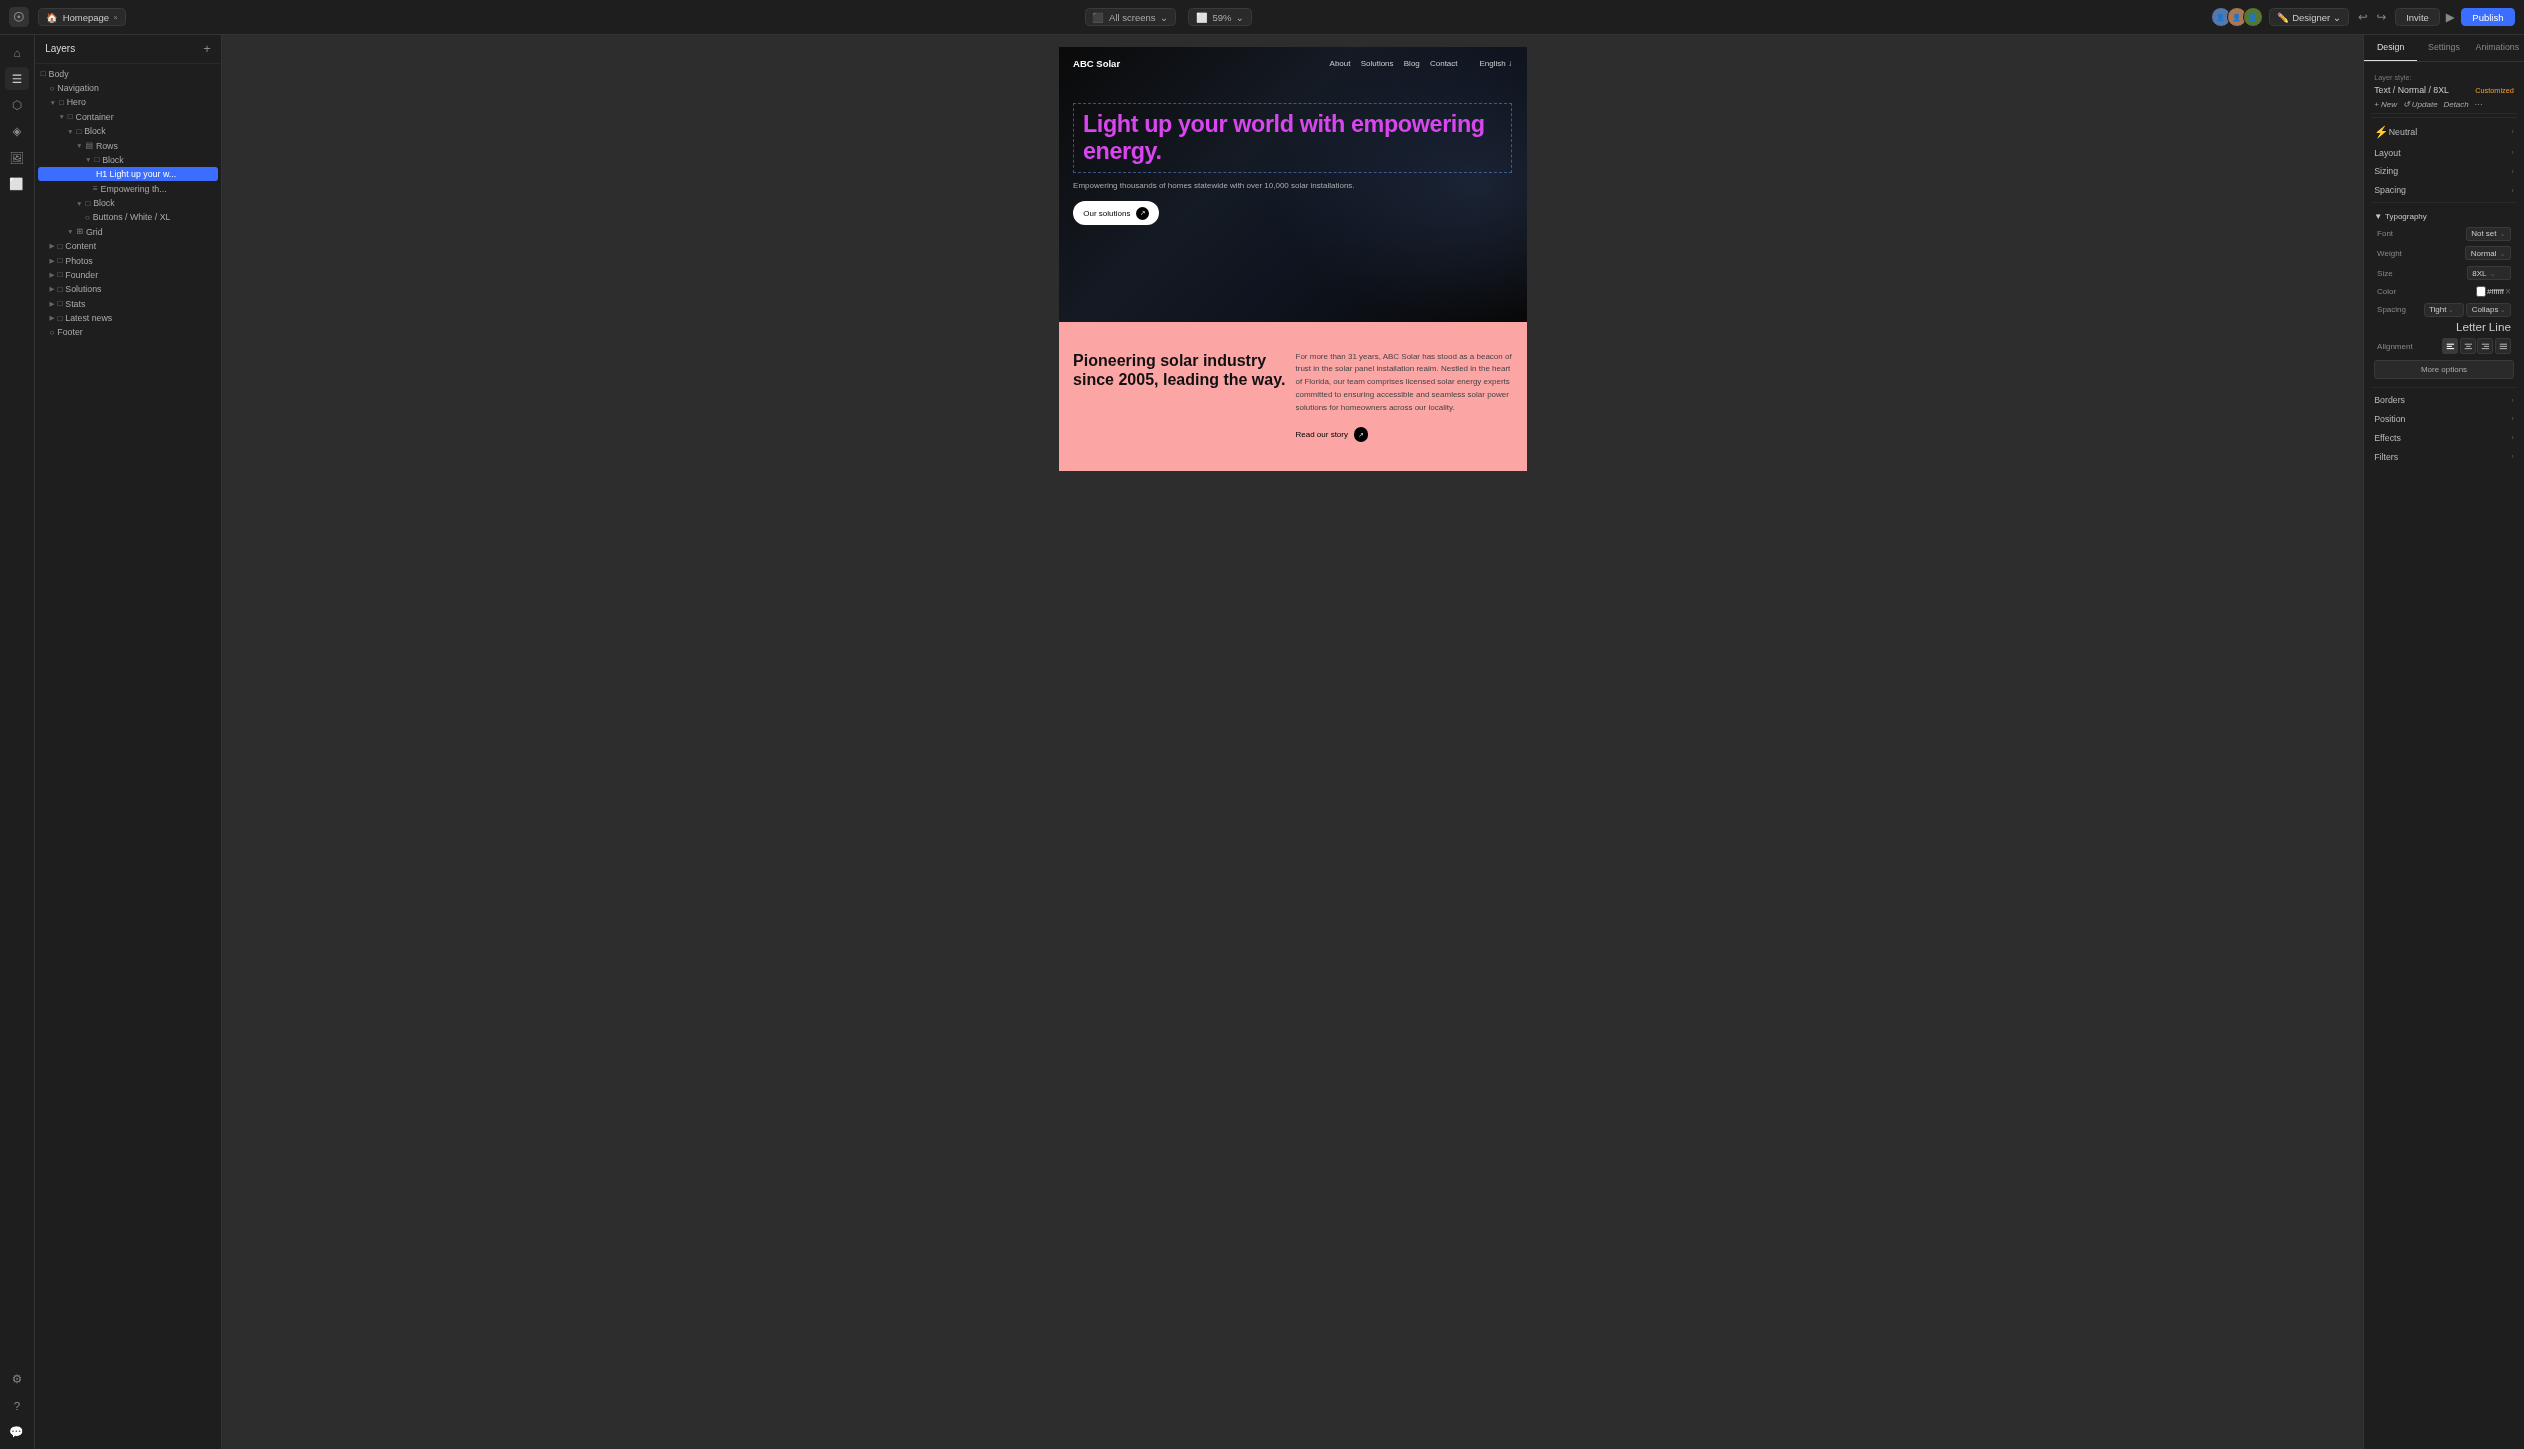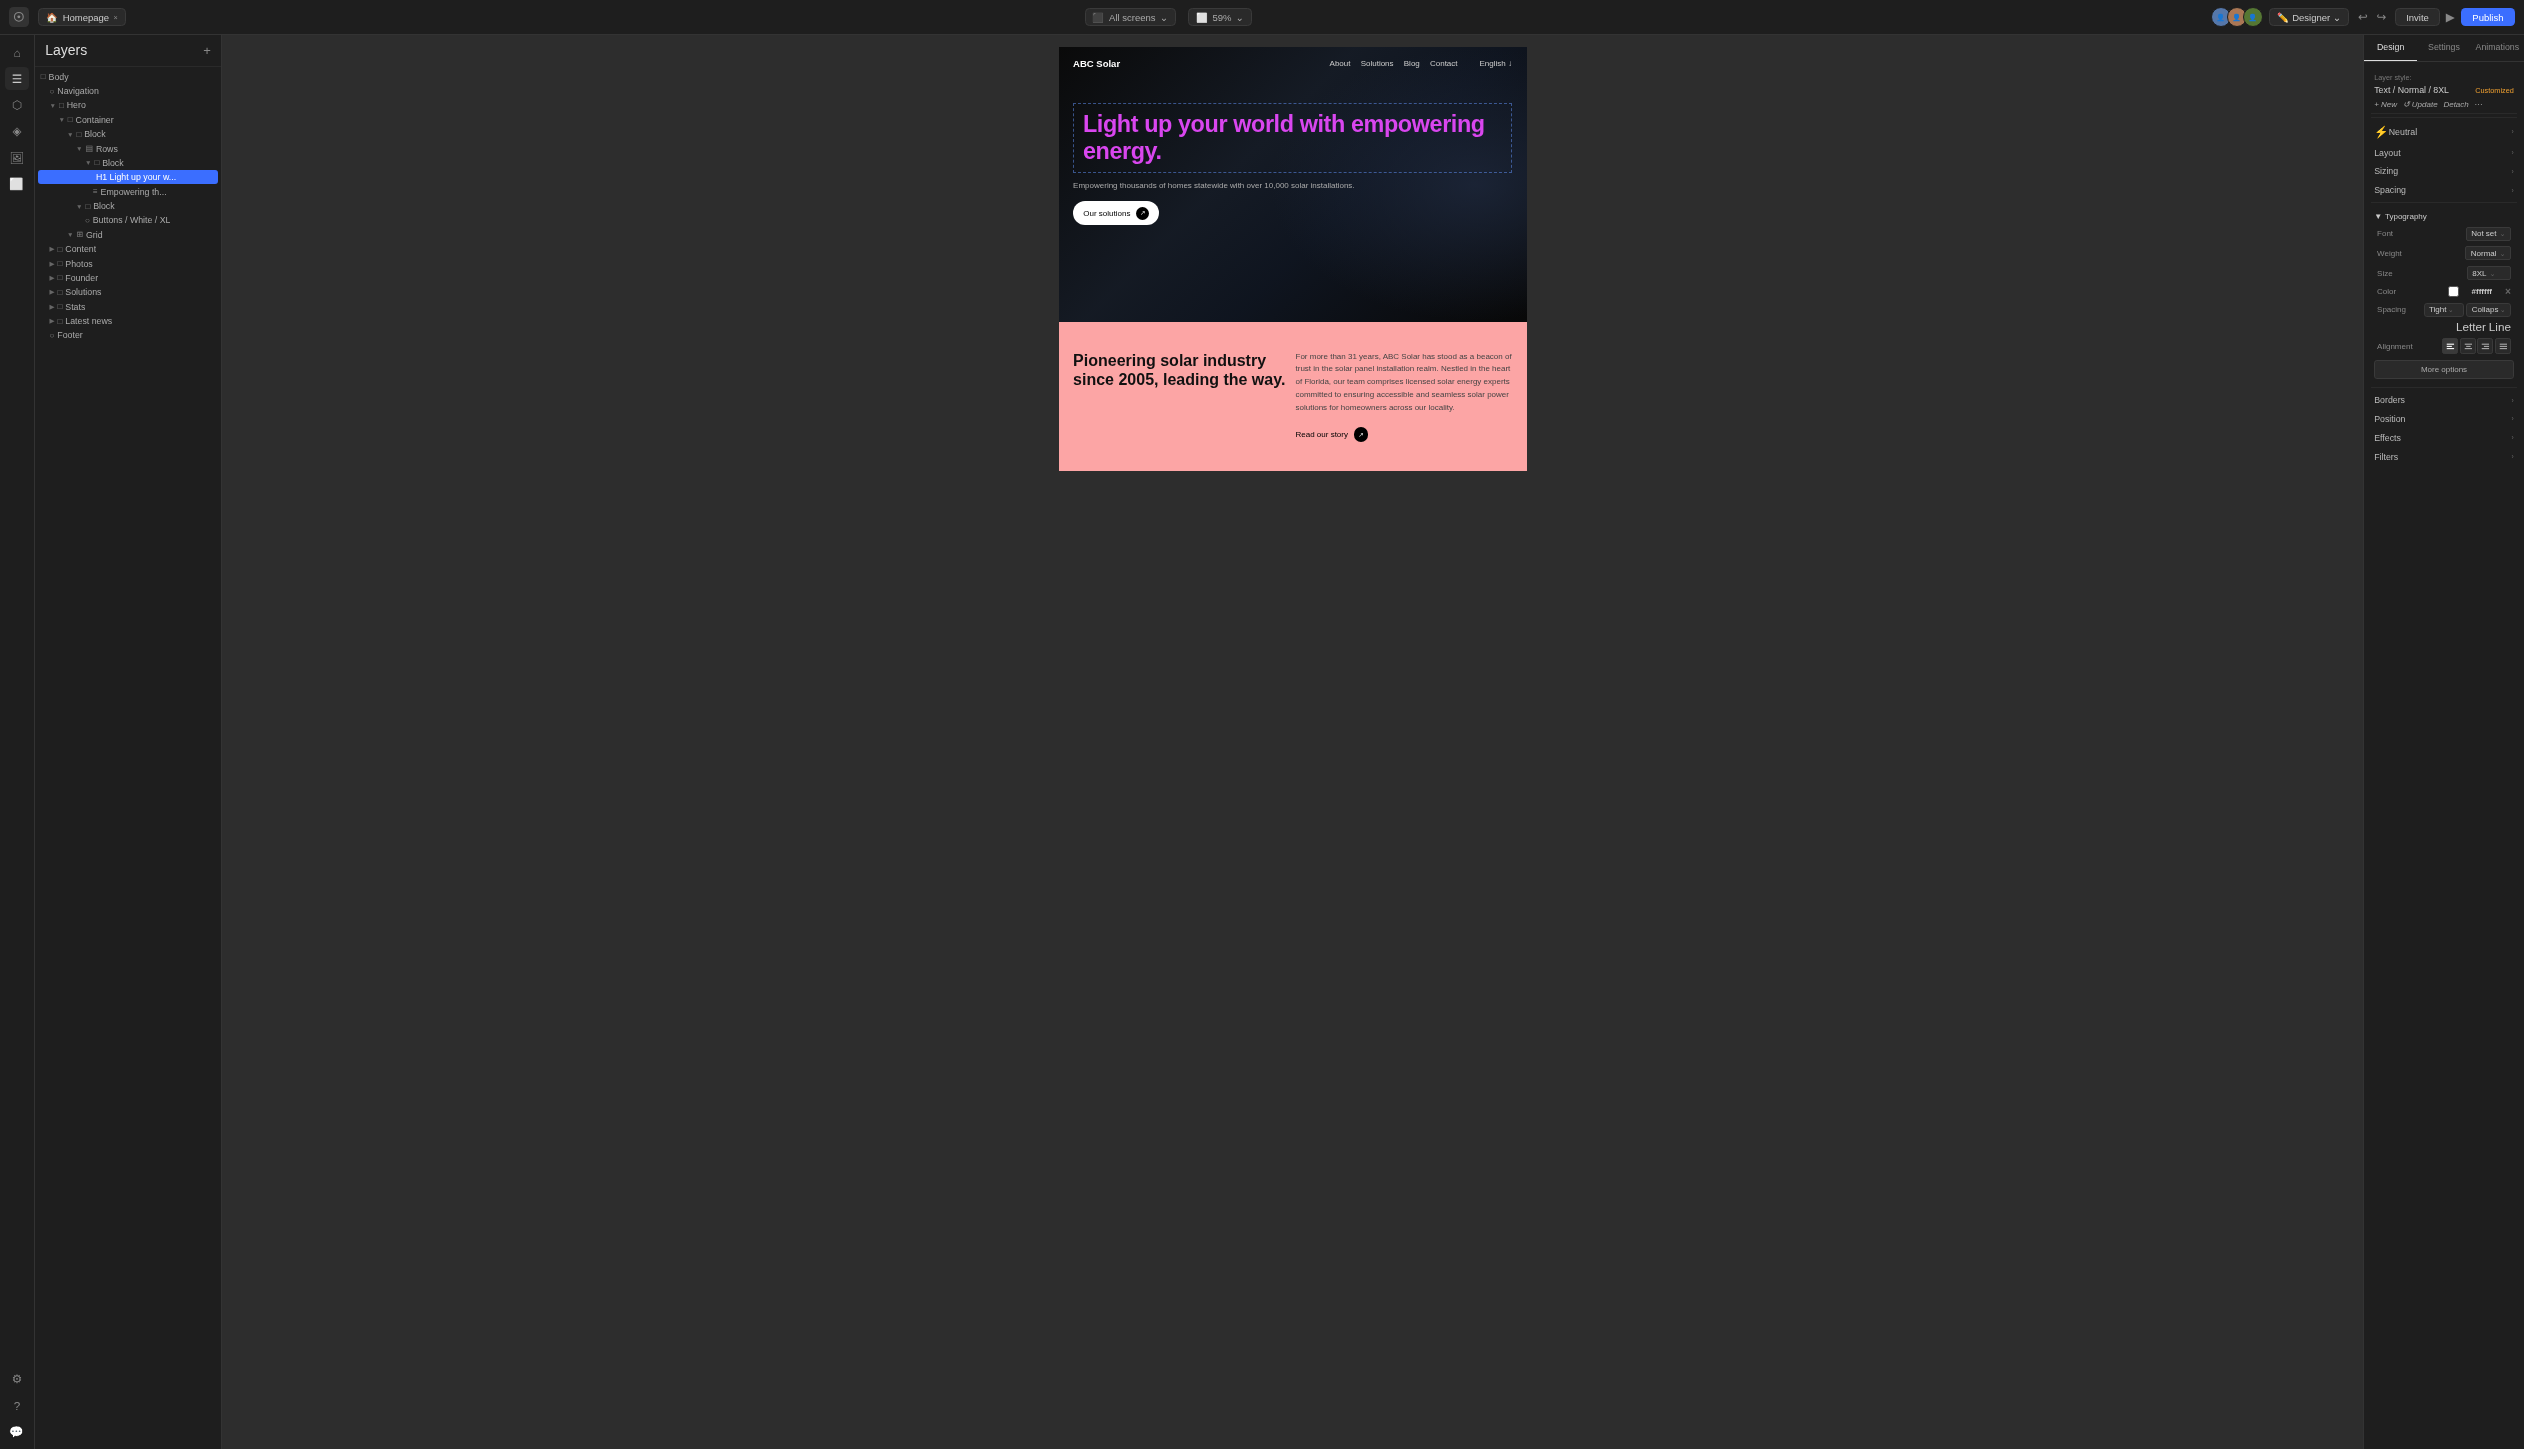--- a/index.html
+++ b/index.html
@@ -28,21 +28,21 @@
 
     
     #iconbar { width: 35px; background: #1e1e1e; border-right: 0.7px solid #333; display: flex; flex-direction: column; align-items: center; padding: 5.8px 0; gap: 2.9px; flex-shrink: 0; }
     #iconbar .icon-btn { width: 23.4px; height: 23.4px; display: flex; align-items: center; justify-content: center; border-radius: 4.4px; cursor: pointer; color: #888; font-size: 11.7px; }
     #iconbar .icon-btn:hover, #iconbar .icon-btn.active { background: #2a2a2a; color: #ccc; }
     #iconbar .spacer { flex: 1; }
 
     
     #leftpanel { width: 187px; background: #1e1e1e; border-right: 0.7px solid #333; display: flex; flex-direction: column; overflow: hidden; flex-shrink: 0; }
     #layers-header { padding: 7.3px 10.2px; display: flex; align-items: center; justify-content: space-between; border-bottom: 0.7px solid #2a2a2a; }
-    #layers-header span { font-size: 14px; font-weight: 500; color: #ddd; }
+    #layers-header span { font-size: 10px; font-weight: 500; color: #ddd; }
     #layers-header .add-btn { color: #888; cursor: pointer; font-size: 13px; line-height: 1; }
     #layers-list { flex: 1; overflow-y: auto; padding: 2.9px 0; }
     #layers-list::-webkit-scrollbar { width: 2.9px; }
     #layers-list::-webkit-scrollbar-thumb { background: #333; border-radius: 1.5px; }
 
     .layer-item { padding: 2.2px 5.8px; display: flex; align-items: center; gap: 2.9px; cursor: pointer; font-size: 8.8px; color: #aaa; white-space: nowrap; overflow: hidden; }
     .layer-item.active { background: #3b6eff; color: #fff; border-radius: 2.9px; margin: 0 2.9px; }
     .layer-item .arrow { font-size: 6.6px; color: #666; flex-shrink: 0; }
     .layer-item .layer-icon { font-size: 8px; flex-shrink: 0; opacity: 0.7; }
     .layer-item .label { overflow: hidden; text-overflow: ellipsis; }
@@ -102,21 +102,21 @@
     .layer-style-actions button.new-btn { color: #aaa; }
 
     .prop-row { display: flex; align-items: center; justify-content: space-between; padding: 2.9px 2.9px; }
     .prop-label { font-size: 8px; color: #888; }
     .prop-value { font-size: 8px; color: #ccc; background: #2a2a2a; border: 0.7px solid #3a3a3a; border-radius: 2px; padding: 1.5px 4.4px; min-width: 44px; text-align: center; cursor: pointer; }
     .prop-value.dropdown { display: flex; align-items: center; gap: 2.9px; }
     .prop-value.dropdown::after { content: '⌄'; font-size: 7.3px; color: #666; }
 
     .color-row { display: flex; align-items: center; justify-content: space-between; padding: 2.9px 2.9px; }
     .color-label { font-size: 8px; color: #888; }
-    .color-value-group { display: flex; align-items: center; gap: 13px; font-weight: bold; }
+    .color-value-group { display: flex; align-items: center; gap: 1px; }
     .color-swatch { width: 10.2px; height: 10.2px; border-radius: 2.2px; border: 0.7px solid #555; background: #fff; }
     .color-hex { font-size: 8px; color: #ccc; }
     .color-clear { font-size: 10.2px; color: #666; cursor: pointer; }
 
     .spacing-row { display: flex; align-items: center; justify-content: space-between; padding: 2.9px 2.9px; }
     .spacing-controls { display: flex; gap: 2.9px; align-items: center; }
     .spacing-control { background: #2a2a2a; border: 0.7px solid #3a3a3a; border-radius: 2.9px; padding: 1.5px 4.4px; font-size: 8px; color: #ccc; min-width: 40px; text-align: center; cursor: pointer; display: flex; align-items: center; gap: 1.5px; }
     .spacing-sub-labels { display: flex; justify-content: flex-end; gap: 2.9px; padding: 0 2.9px 2.9px; }
 
     .align-row { display: flex; align-items: center; justify-content: space-between; padding: 2.9px 2.9px; }

